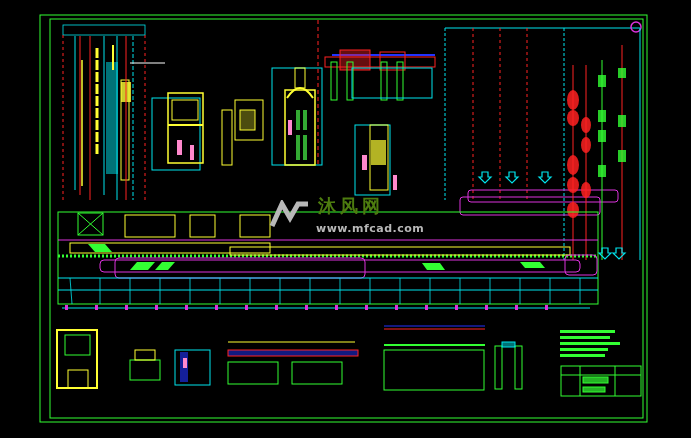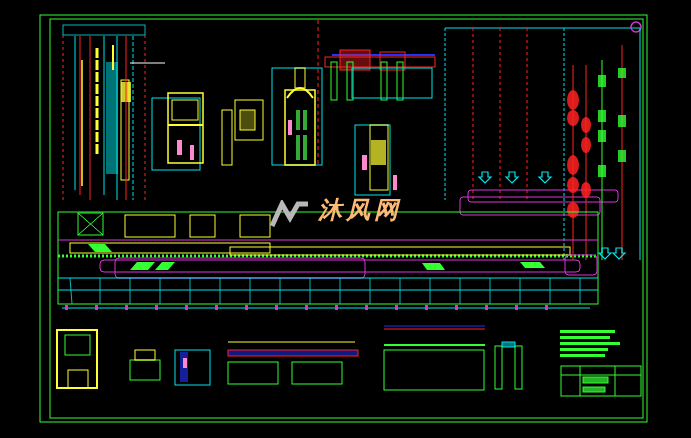--- a/index.html
+++ b/index.html
@@ -1,20 +1,20 @@
 <!DOCTYPE html>
 <html><head>
 <meta charset="utf-8">
 <style>
   html,body{margin:0;padding:0;background:#000;}
   body{width:691px;height:438px;overflow:hidden;position:relative;font-family:"DejaVu Sans",sans-serif;}
   #canvas{position:absolute;left:0;top:0;width:691px;height:438px;}
   .wm{position:absolute;left:268px;top:196px;width:170px;height:44px;pointer-events:none;}
   .wm-logo{position:absolute;left:0;top:4px;width:44px;height:30px;}
-  .wm-cn{position:absolute;left:50px;top:-2px;font-family:"DejaVu Sans",sans-serif;font-weight:bold;font-size:24px;color:#fdba74;letter-spacing:4px;font-style:italic;}
+  .wm-cn{position:absolute;left:50px;top:-2px;font-family:"DejaVu Sans",sans-serif;font-weight:bold;font-size:18px;color:#4d7c0f;letter-spacing:4px;}
   .wm-url{position:absolute;left:48px;top:26px;font-family:"DejaVu Sans",sans-serif;font-weight:bold;font-size:11px;color:#b8b8b8;letter-spacing:0.5px;}
 </style>
 </head>
 <body>
 
 <svg id="canvas" viewBox="0 0 691 438" xmlns="http://www.w3.org/2000/svg">
 
   <g fill="none" stroke="#33ff33">
     <rect x="40" y="15" width="607" height="407" stroke-width="1"></rect>
     <rect x="50" y="19" width="593" height="399" stroke-width="1"></rect>
@@ -228,13 +228,14 @@
     <rect x="583" y="377" width="25" height="6" fill="#33ff33" fill-opacity="0.7"></rect>
     <rect x="583" y="387" width="22" height="5" fill="#33ff33" fill-opacity="0.7"></rect>
   </g>
 </svg>
 
 <div class="wm">
   <svg class="wm-logo" viewBox="0 0 44 30">
     <path d="M4 26 L14 4 L22 18 L30 4 L40 4" fill="none" stroke="#b8b8b8" stroke-width="5"></path>
   </svg>
   <span class="wm-cn">沐风网</span>
+  <span class="wm-url">www.mfcad.com</span>
 </div>
 
 </body></html>

